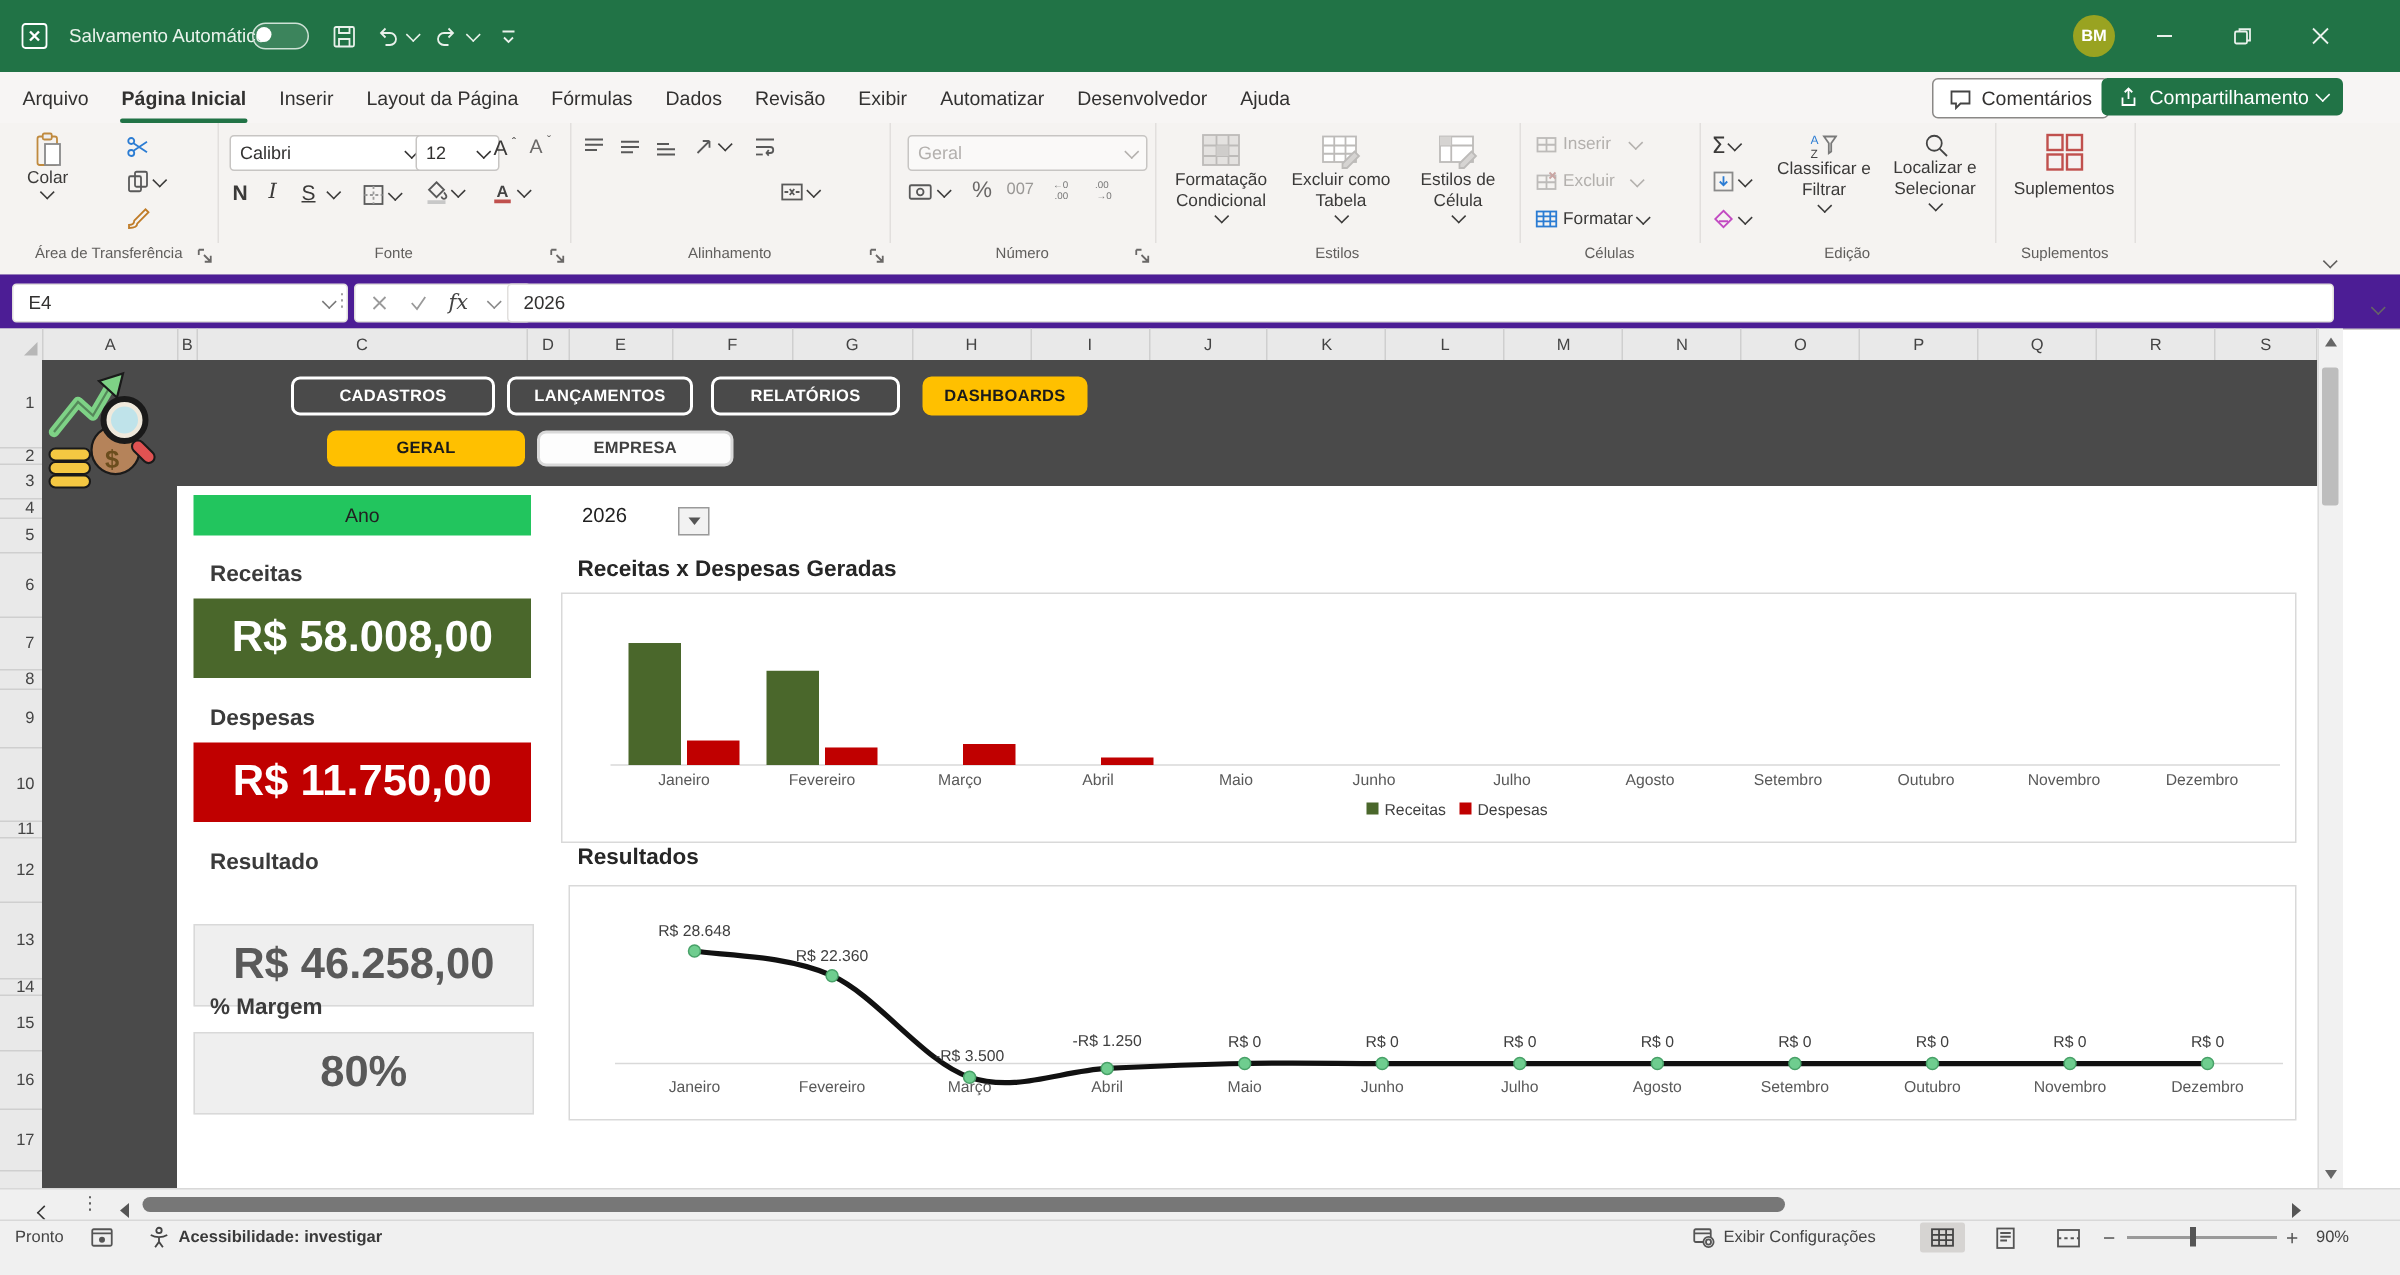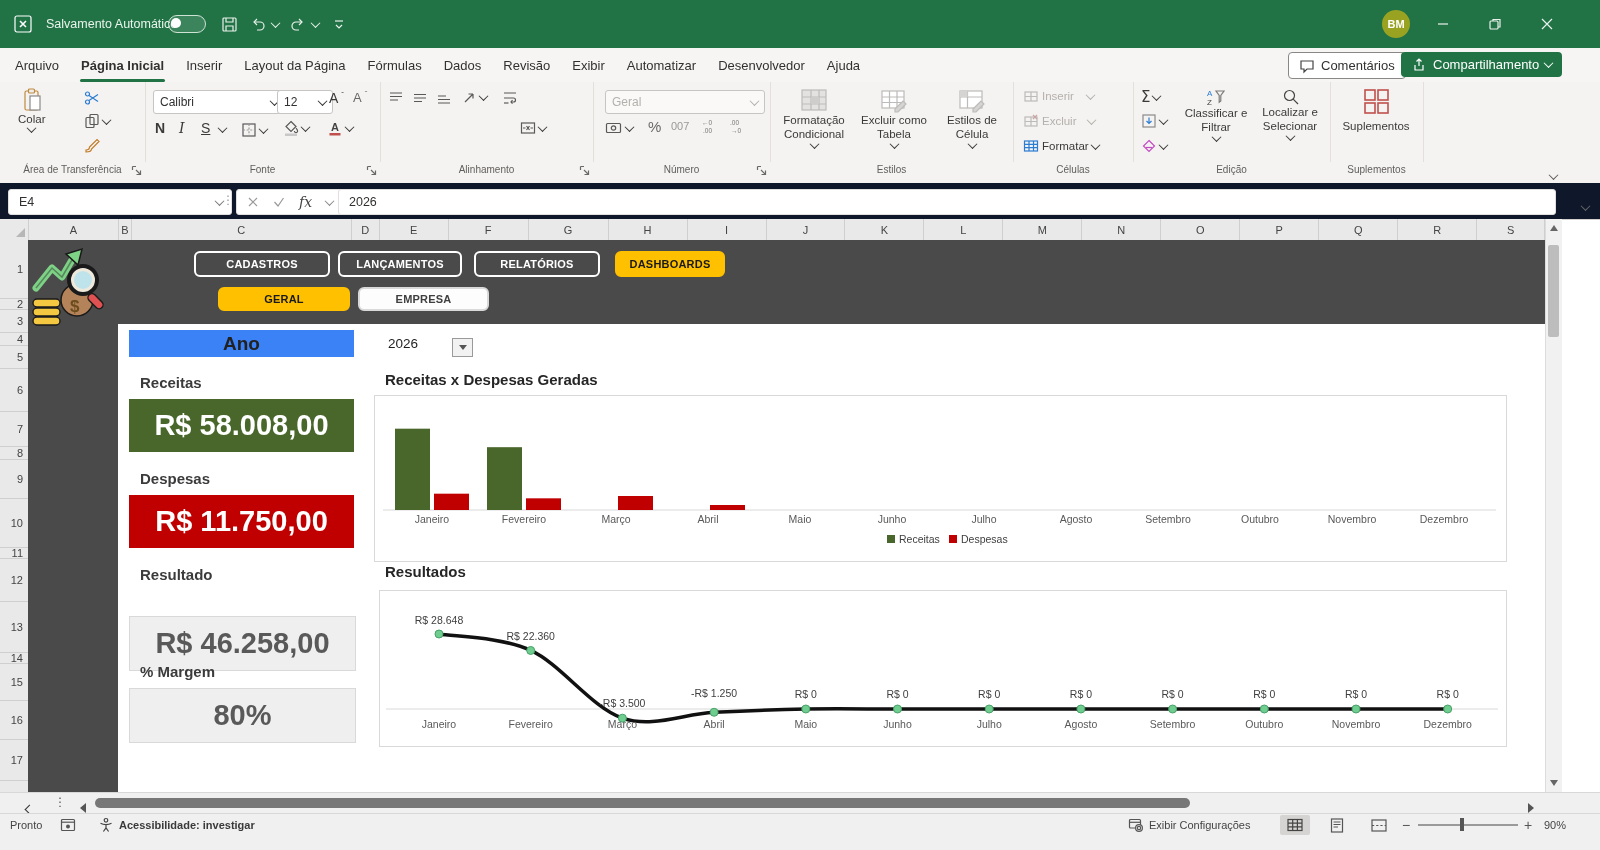--- a/index.html
+++ b/index.html
@@ -39,21 +39,21 @@
   .rlabel{position:absolute;top:82px;width:100%;text-align:center;font-size:10px;color:#605e5c;}
   .launcher{position:absolute;top:83px;right:3px;}
   .rbtn{position:absolute;display:flex;align-items:center;gap:3px;color:#3b3a39;font-size:11.5px;}
   .rbtn.dis, .dis{color:#b3b0ad;}
   .rsel{position:absolute;height:22px;background:#fff;border:1px solid #c7c5c3;border-radius:3px;display:flex;align-items:center;
         font-size:12px;color:#323130;padding:0 6px;justify-content:space-between;}
   .rsel.dis{color:#b3b0ad;background:#faf9f8;}
   .bigbtn{position:absolute;display:flex;flex-direction:column;align-items:center;font-size:11.5px;color:#3b3a39;text-align:center;line-height:1.25;}
 
   
-  #formulabar{position:absolute;left:0;top:183px;width:1600px;height:36px;background:#0f172a;border-bottom:1px solid #d2cfcd;}
+  #formulabar{position:absolute;left:0;top:183px;width:1600px;height:36px;background:#4c1d95;border-bottom:1px solid #d2cfcd;}
   .fb-box{position:absolute;top:6px;height:24px;background:#fff;border:1px solid #e1dfdd;border-radius:3px;display:flex;align-items:center;}
   #namebox input,#fxinput input{border:none;outline:none;font-size:12.5px;color:#323130;font-family:"Liberation Sans",sans-serif;background:transparent;}
   .fxsym{font-family:"DejaVu Serif",serif;font-style:italic;font-size:14px;color:#444;}
 
   
   #colheaders{position:absolute;left:0;top:219px;width:1545px;height:21px;background:#e9e9e9;border-bottom:1px solid #cfcfcf;display:flex;}
   .colh{height:21px;border-right:1px solid #cfcfcf;font-size:11px;color:#444;display:flex;align-items:center;justify-content:center;}
   #corner{width:28px;height:21px;border-right:1px solid #cfcfcf;position:relative;}
   #corner::after{content:"";position:absolute;right:3px;bottom:3px;border-left:9px solid transparent;border-bottom:9px solid #b7b7b7;}
   #rowheaders{position:absolute;left:0;top:240px;width:28px;height:552px;background:#e9e9e9;border-right:1px solid #cfcfcf;overflow:hidden;}
@@ -61,34 +61,34 @@
 
   
   #sheet{position:absolute;left:28px;top:240px;width:1517px;height:552px;background:#fff;overflow:hidden;}
   #band{position:absolute;left:0;top:0;width:1517px;height:84px;background:#4a4a4a;}
   #side{position:absolute;left:0;top:0;width:90px;height:552px;background:#4a4a4a;}
   .navbtn{position:absolute;height:26px;border-radius:6px;display:flex;align-items:center;justify-content:center;
           font-size:11px;font-weight:bold;letter-spacing:.2px;box-sizing:border-box;}
   .navbtn.dark{background:#4a4a4a;border:2px solid #fff;color:#fff;}
   .navbtn.yellow{background:#ffc000;border:2px solid #ffc000;color:#1a1a1a;}
   .navbtn.white{background:#fdfdfd;border:2px solid #d9d9d9;color:#404040;}
-  #anobox{position:absolute;left:101px;top:90px;width:225px;height:27px;background:#3b82f6;display:flex;align-items:center;justify-content:center;
-          font-size:19px;font-weight:bold;color:#212121;}
+  #anobox{position:absolute;left:101px;top:90px;width:225px;height:27px;background:#22c55e;display:flex;align-items:center;justify-content:center;
+          font-size:13px;font-weight:normal;color:#212121;}
   #yearval{position:absolute;left:360px;top:90px;height:27px;display:flex;align-items:center;font-size:13.5px;color:#1f1f1f;}
   #yearcombo{position:absolute;left:424px;top:98px;width:19px;height:17px;background:#f2f2f2;border:1px solid #9a9a9a;
              display:flex;align-items:center;justify-content:center;}
   #yearcombo::after{content:"";border-left:4px solid transparent;border-right:4px solid transparent;border-top:5px solid #555;}
   .kpi-label{position:absolute;left:112px;font-size:15px;font-weight:bold;color:#3b3b3b;}
   .kpi-box{position:absolute;left:101px;width:225px;height:53px;display:flex;align-items:center;justify-content:center;
            font-size:29px;font-weight:bold;}
   .kpi-green{background:#4a672b;color:#fff;}
   .kpi-red{background:#c00000;color:#fff;}
   .kpi-gray{background:#efefef;border:1px solid #d9d9d9;color:#595959;}
   .chart-title{position:absolute;font-size:15px;font-weight:bold;color:#262626;}
-  .chart-frame{position:absolute;background:#fff;border:1px solid #d9d9d9;}
+  .chart-frame{position:absolute;background:#fff;border:1px solid #d9d9d9;padding-left:24px;}
 
   
   #tabbar{position:absolute;left:0;top:792px;width:1600px;height:21px;background:#f0f0f0;border-top:1px solid #d8d8d8;}
   #hscroll-thumb{position:absolute;left:95px;top:5px;width:1095px;height:10px;background:#777;border-radius:5px;}
   .tri{display:inline-block;width:0;height:0;}
   #statusbar{position:absolute;left:0;top:813px;width:1600px;height:37px;background:#f0f0f0;border-top:1px solid #d8d8d8;
              font-size:11px;color:#444;}
   .sb{position:absolute;top:0;height:22px;display:flex;align-items:center;gap:5px;}
   .viewbtn{position:absolute;top:1px;width:30px;height:20px;display:flex;align-items:center;justify-content:center;border-radius:2px;}
   .viewbtn.active{background:#d6d4d2;}

